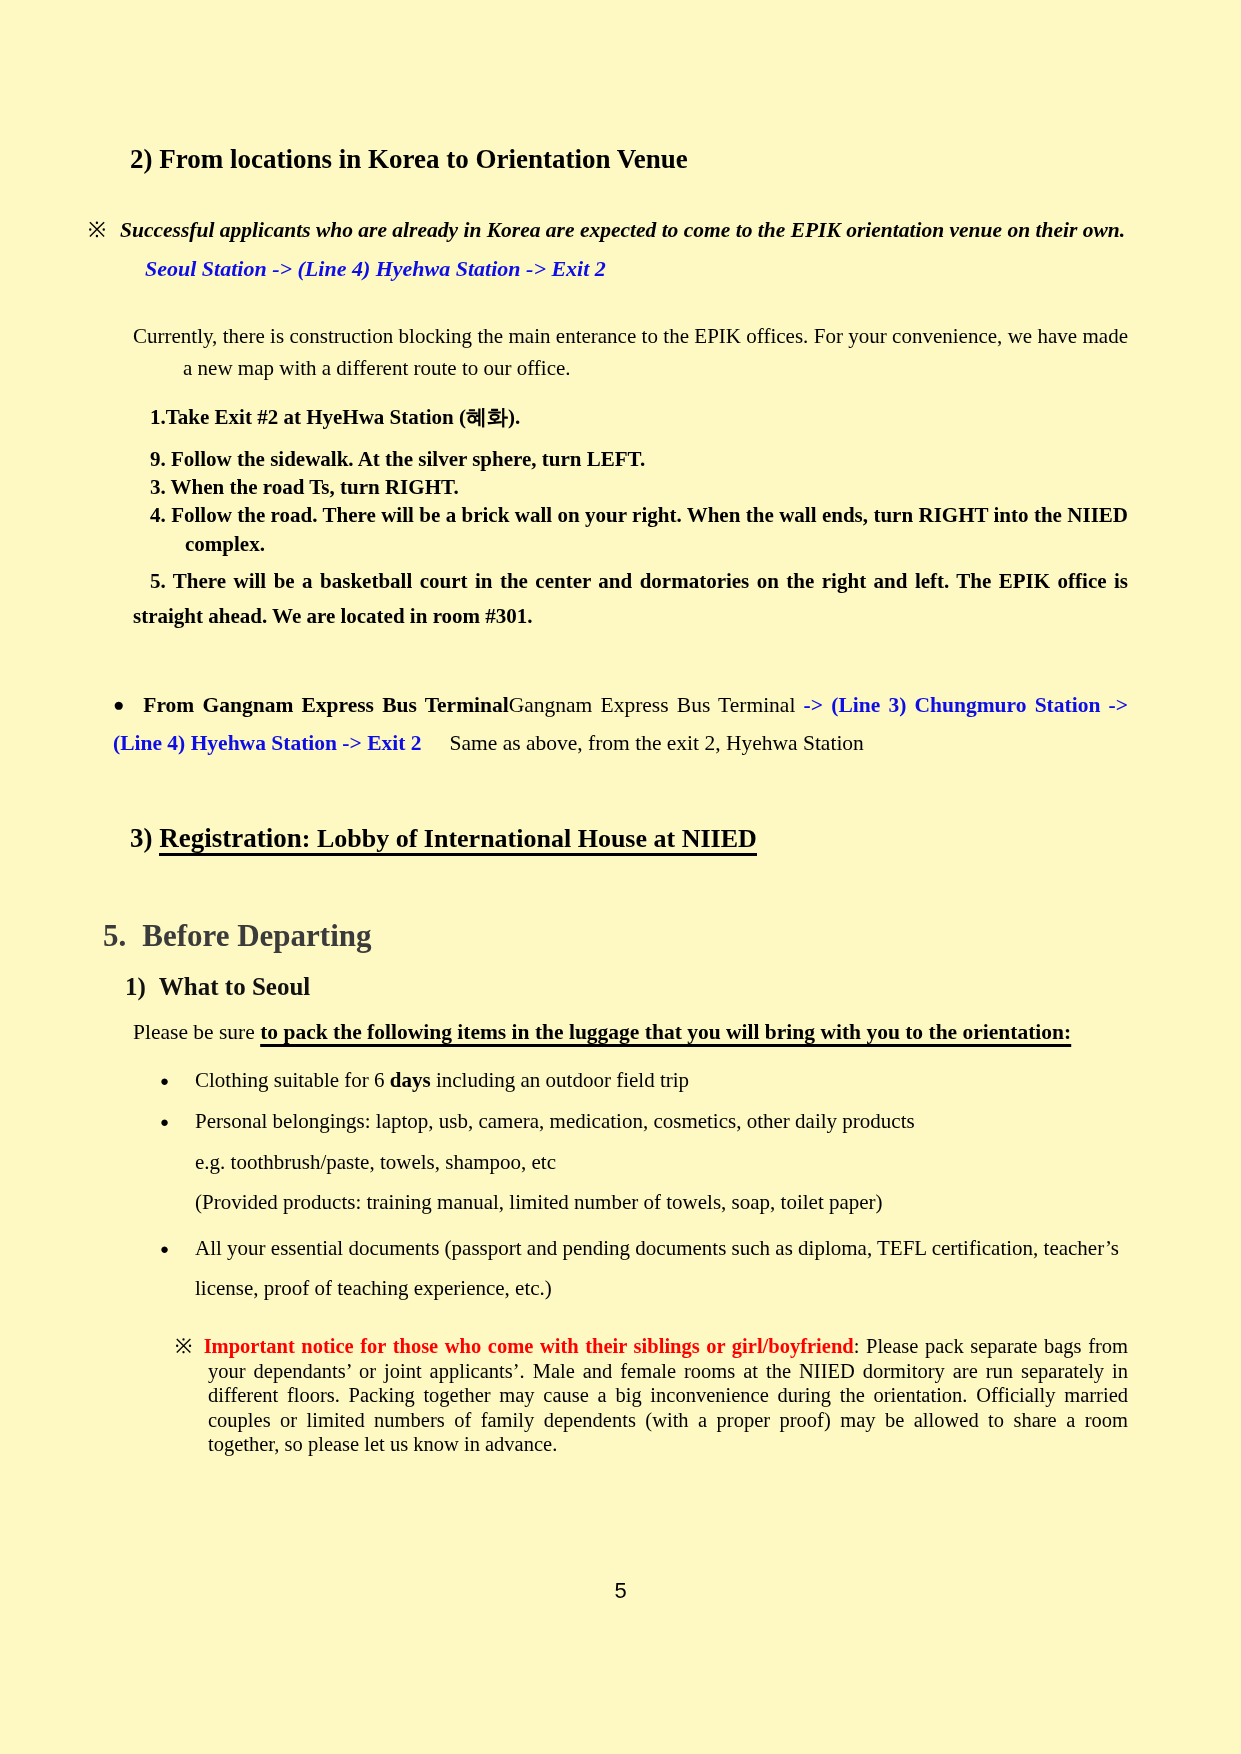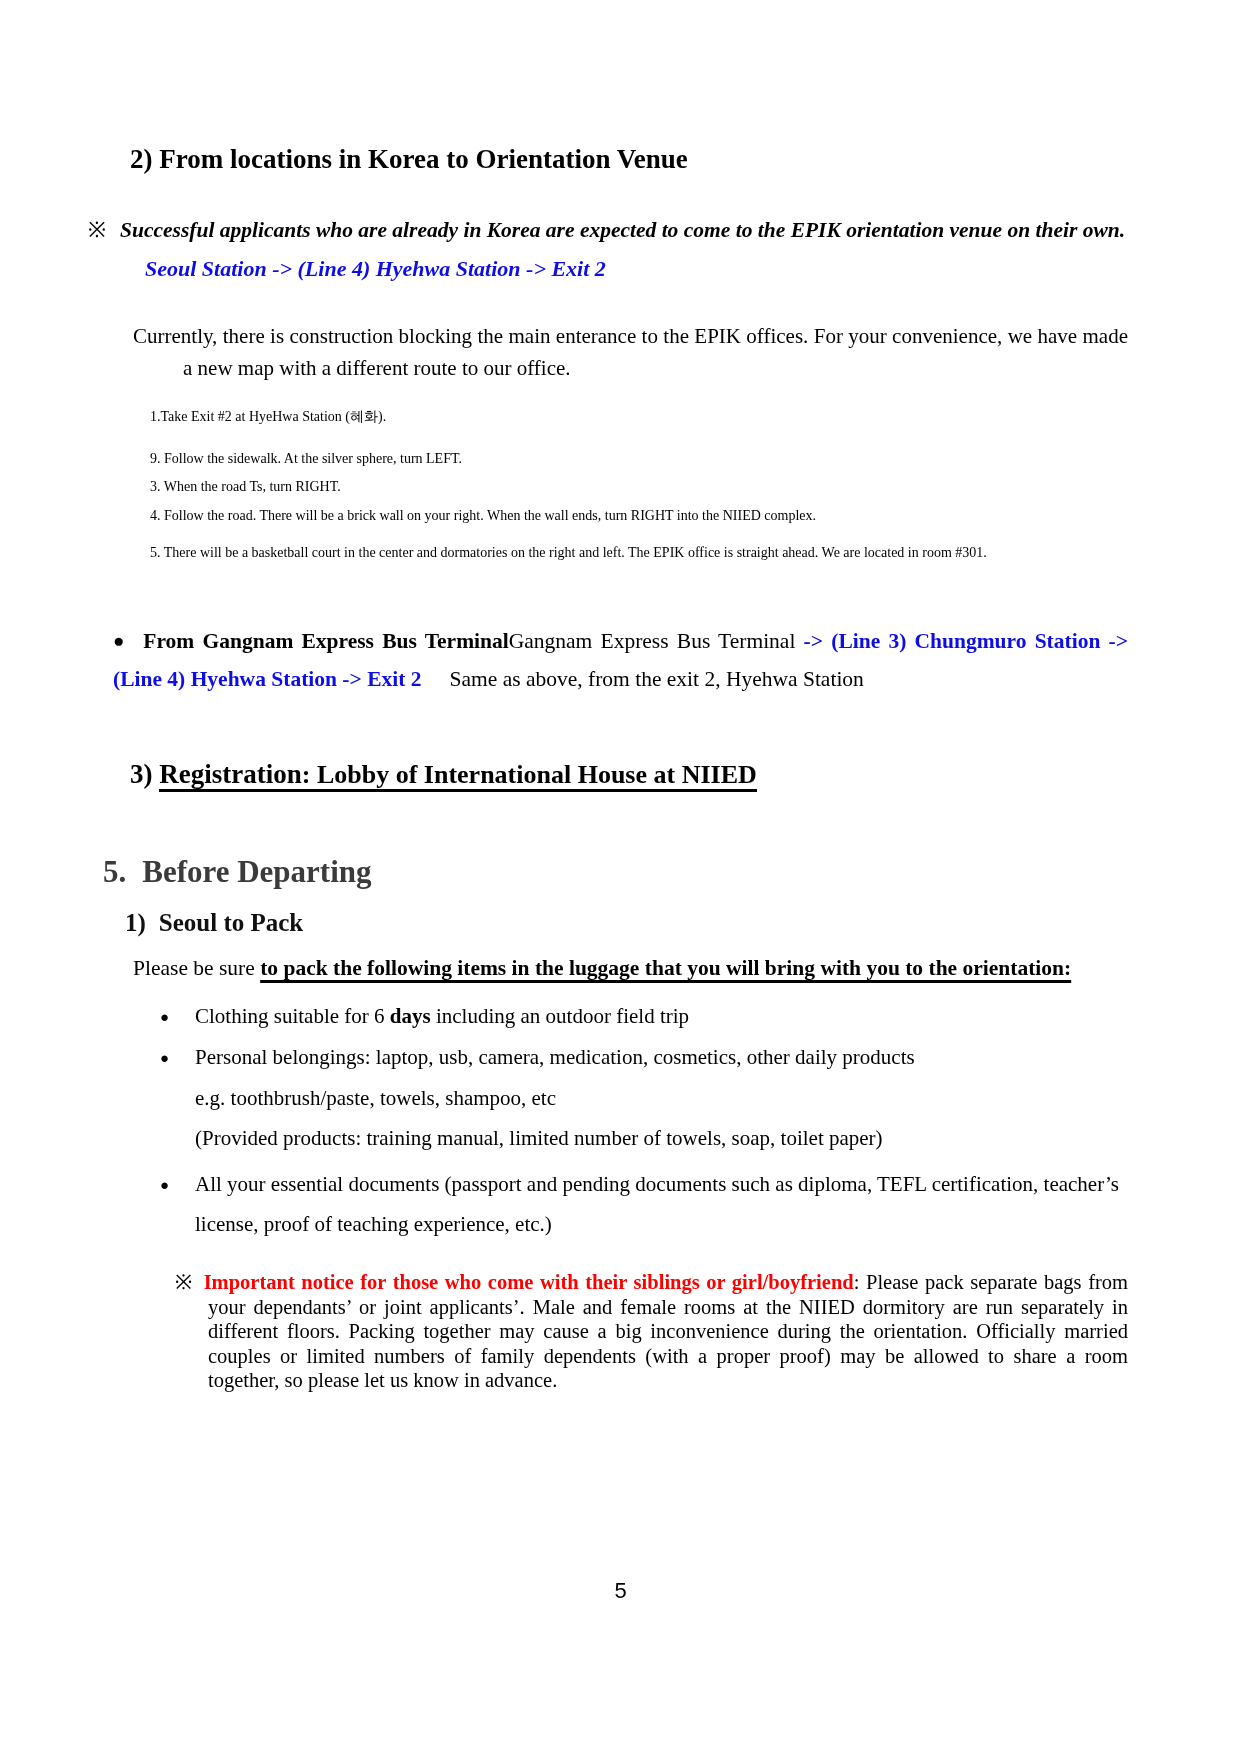--- a/index.html
+++ b/index.html
@@ -1,20 +1,20 @@
 <!DOCTYPE html>
 <html><head>
 <meta charset="utf-8">
 <style>
   html,body { margin:0; padding:0; background:#888; }
   .page {
     position:relative;
     width:1241px; height:1754px;
     margin:0 auto;
-    background:#ffffff;
+    background:#fef9c3;
     font-family:"Liberation Serif", serif;
     color:#000;
     overflow:hidden;
   }
   .content { padding:0 113px 0 88px; }
 
   
   .h-korea {
     margin:142px 0 0 42px;
     font-size:27px; font-weight:bold; line-height:34px;
@@ -36,21 +36,21 @@
     font-size:22px; font-weight:bold; line-height:30px;
     color:#0D0DE6;
     font-style:italic;
   }
   .construction {
     margin:36px 0 0 45px;
     font-size:21px; line-height:32px;
     text-align:justify;
     padding-left:50px; text-indent:-50px;
   }
-  .steps { margin:18px 0 16px 62px; padding:0; list-style:none; font-size:14px; }
+  .steps { margin:18px 0 16px 62px; padding:0; list-style:none; font-size:21px;font-weight:bold; }
   .steps li { line-height:28px; }
   .steps li:nth-child(1){ line-height:30px; margin-bottom:13px; }
   .steps li:nth-child(4){ line-height:29px; padding-left:35px; text-indent:-35px; text-align:justify; margin-bottom:5px; }
   .steps li:nth-child(5){ line-height:35px; margin-left:-17px; text-indent:17px; text-align:justify; }
   .gangnam {
     margin:52px 0 0 25px;
     font-size:21.5px; line-height:38px; text-align:justify;
   }
   .gangnam .bold { font-weight:bold; }
   .gangnam .blue { font-weight:bold; color:#0D0DE6; }
@@ -131,21 +131,21 @@
 
     <div class="registration">
       <span class="prefix">3) </span><span class="underlined"><span class="title">Registration</span><span class="suffix">: Lobby of International House at NIIED</span></span>
     </div>
 
     <div class="before">
       <span class="num">5.</span><span>Before Departing</span>
     </div>
 
     <div class="whatpack">
-      <span class="num">1)</span><span>Seoul to Pack</span>
+      <span class="num">1)</span><span>What to Seoul</span>
     </div>
 
     <div class="please">
       <span>Please be sure </span><span class="bold-underline">to pack the following items in the luggage that you will bring with you to the orientation:</span>
     </div>
 
     <div class="packlist">
 
       <div class="packrow">
         <span class="bullet">●</span>

